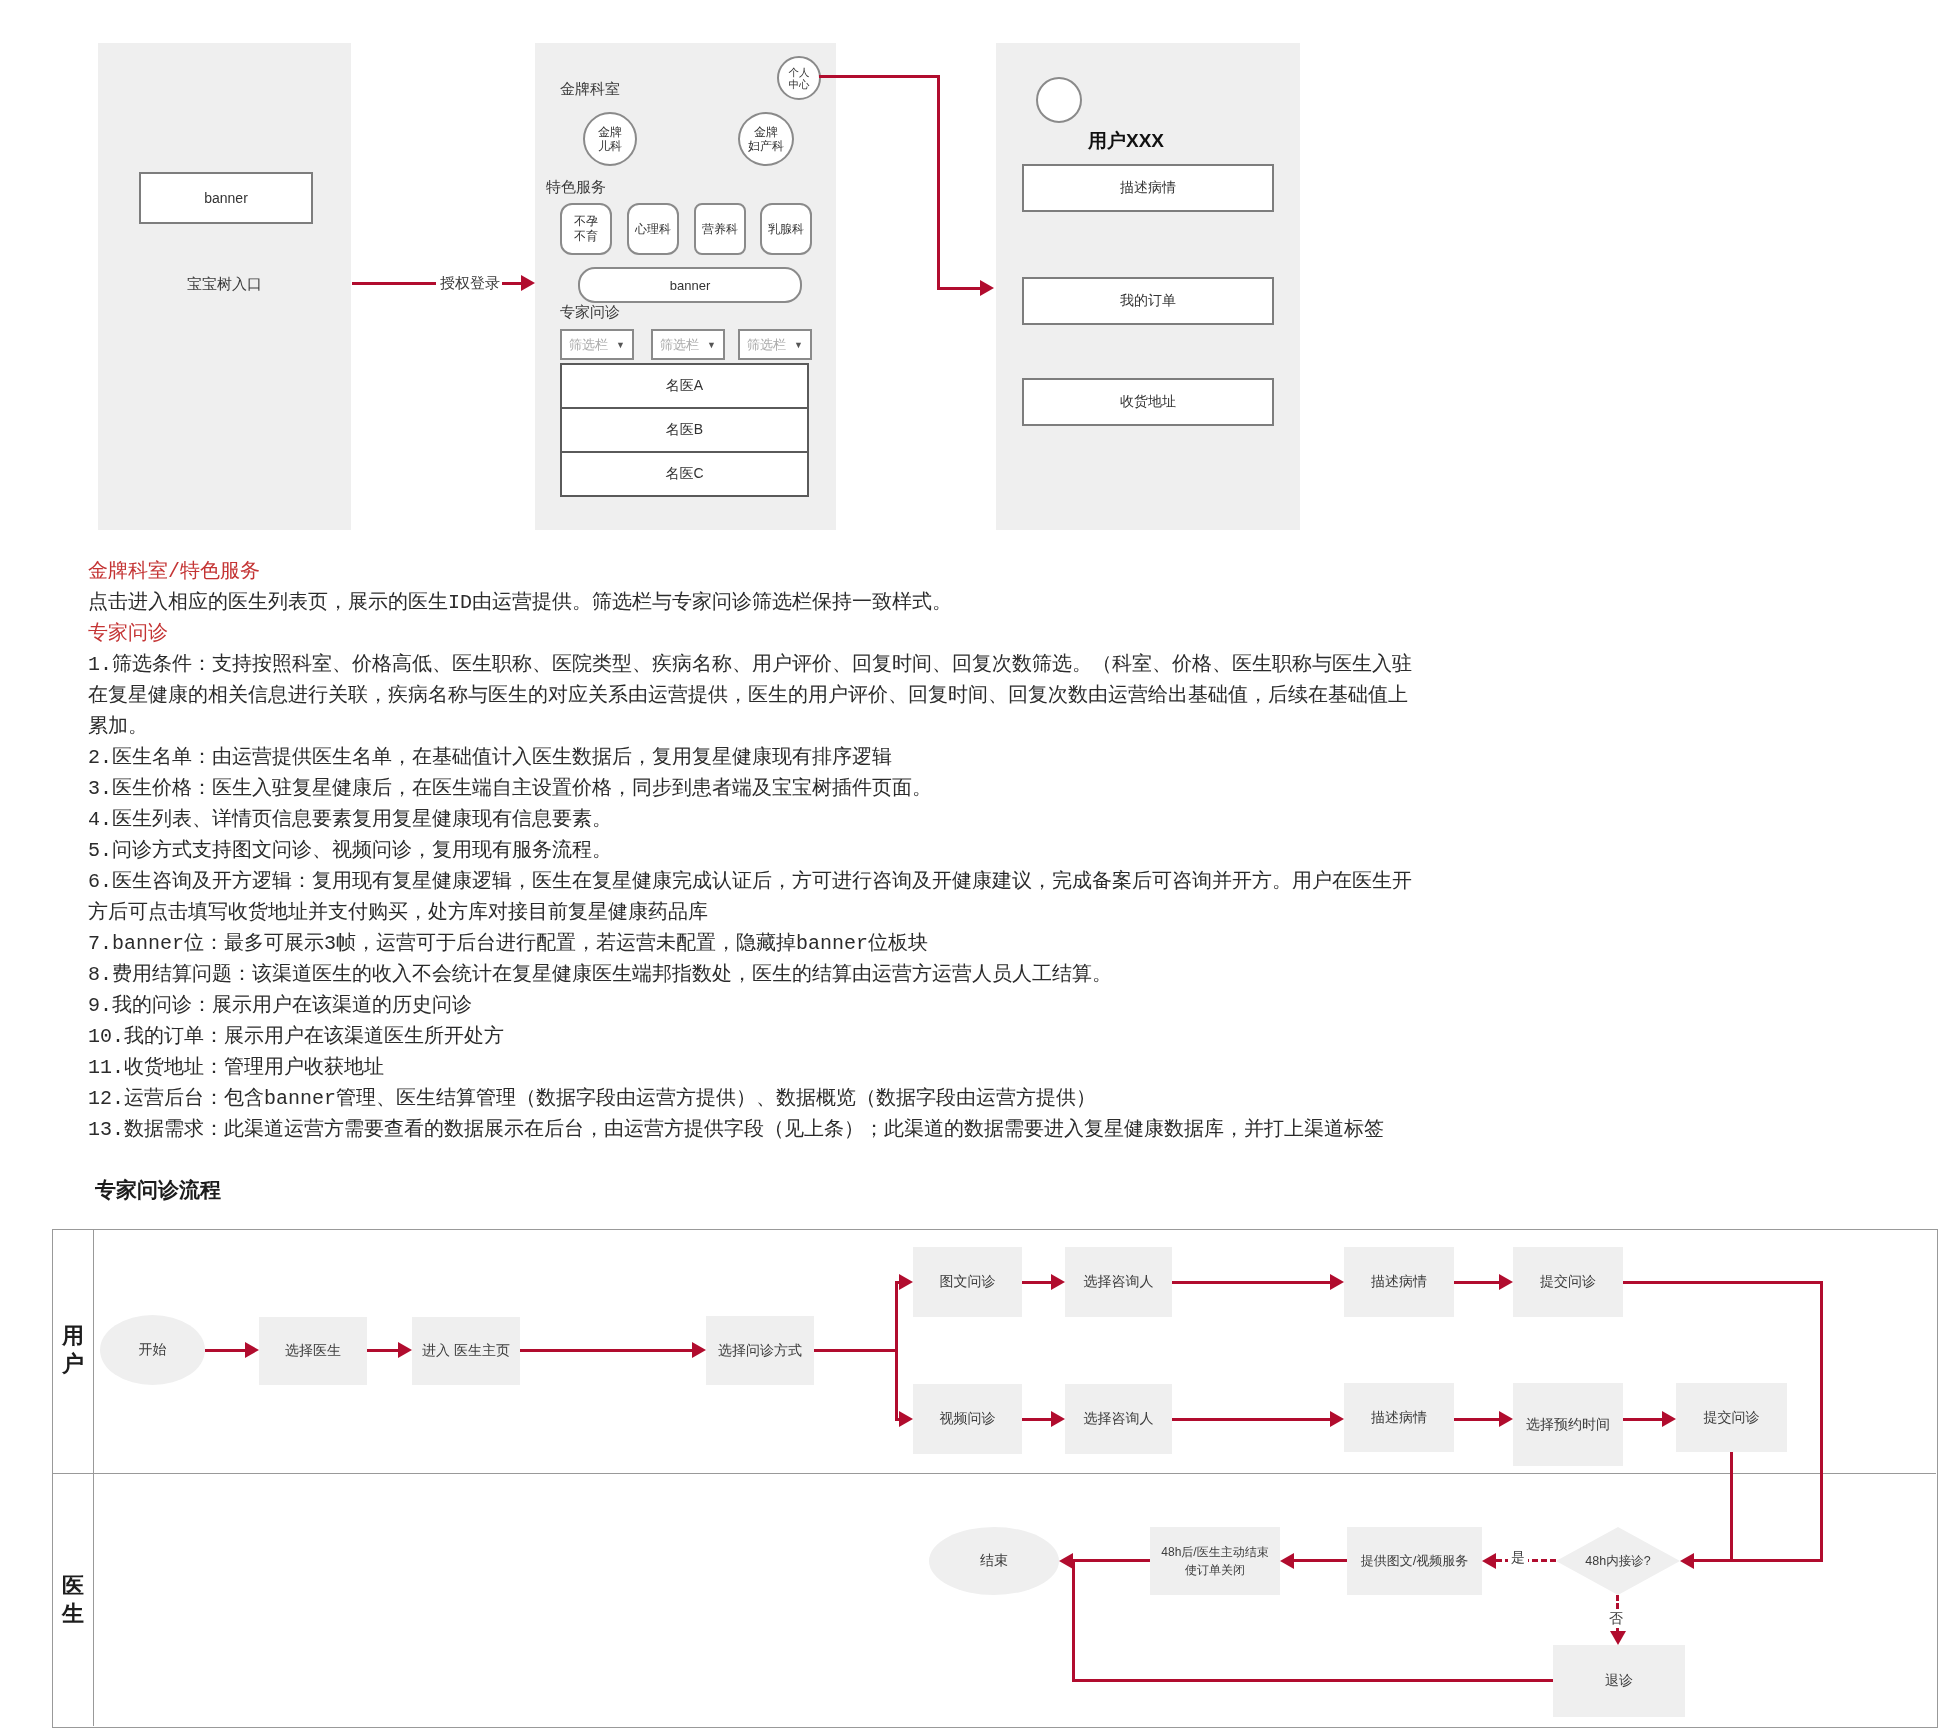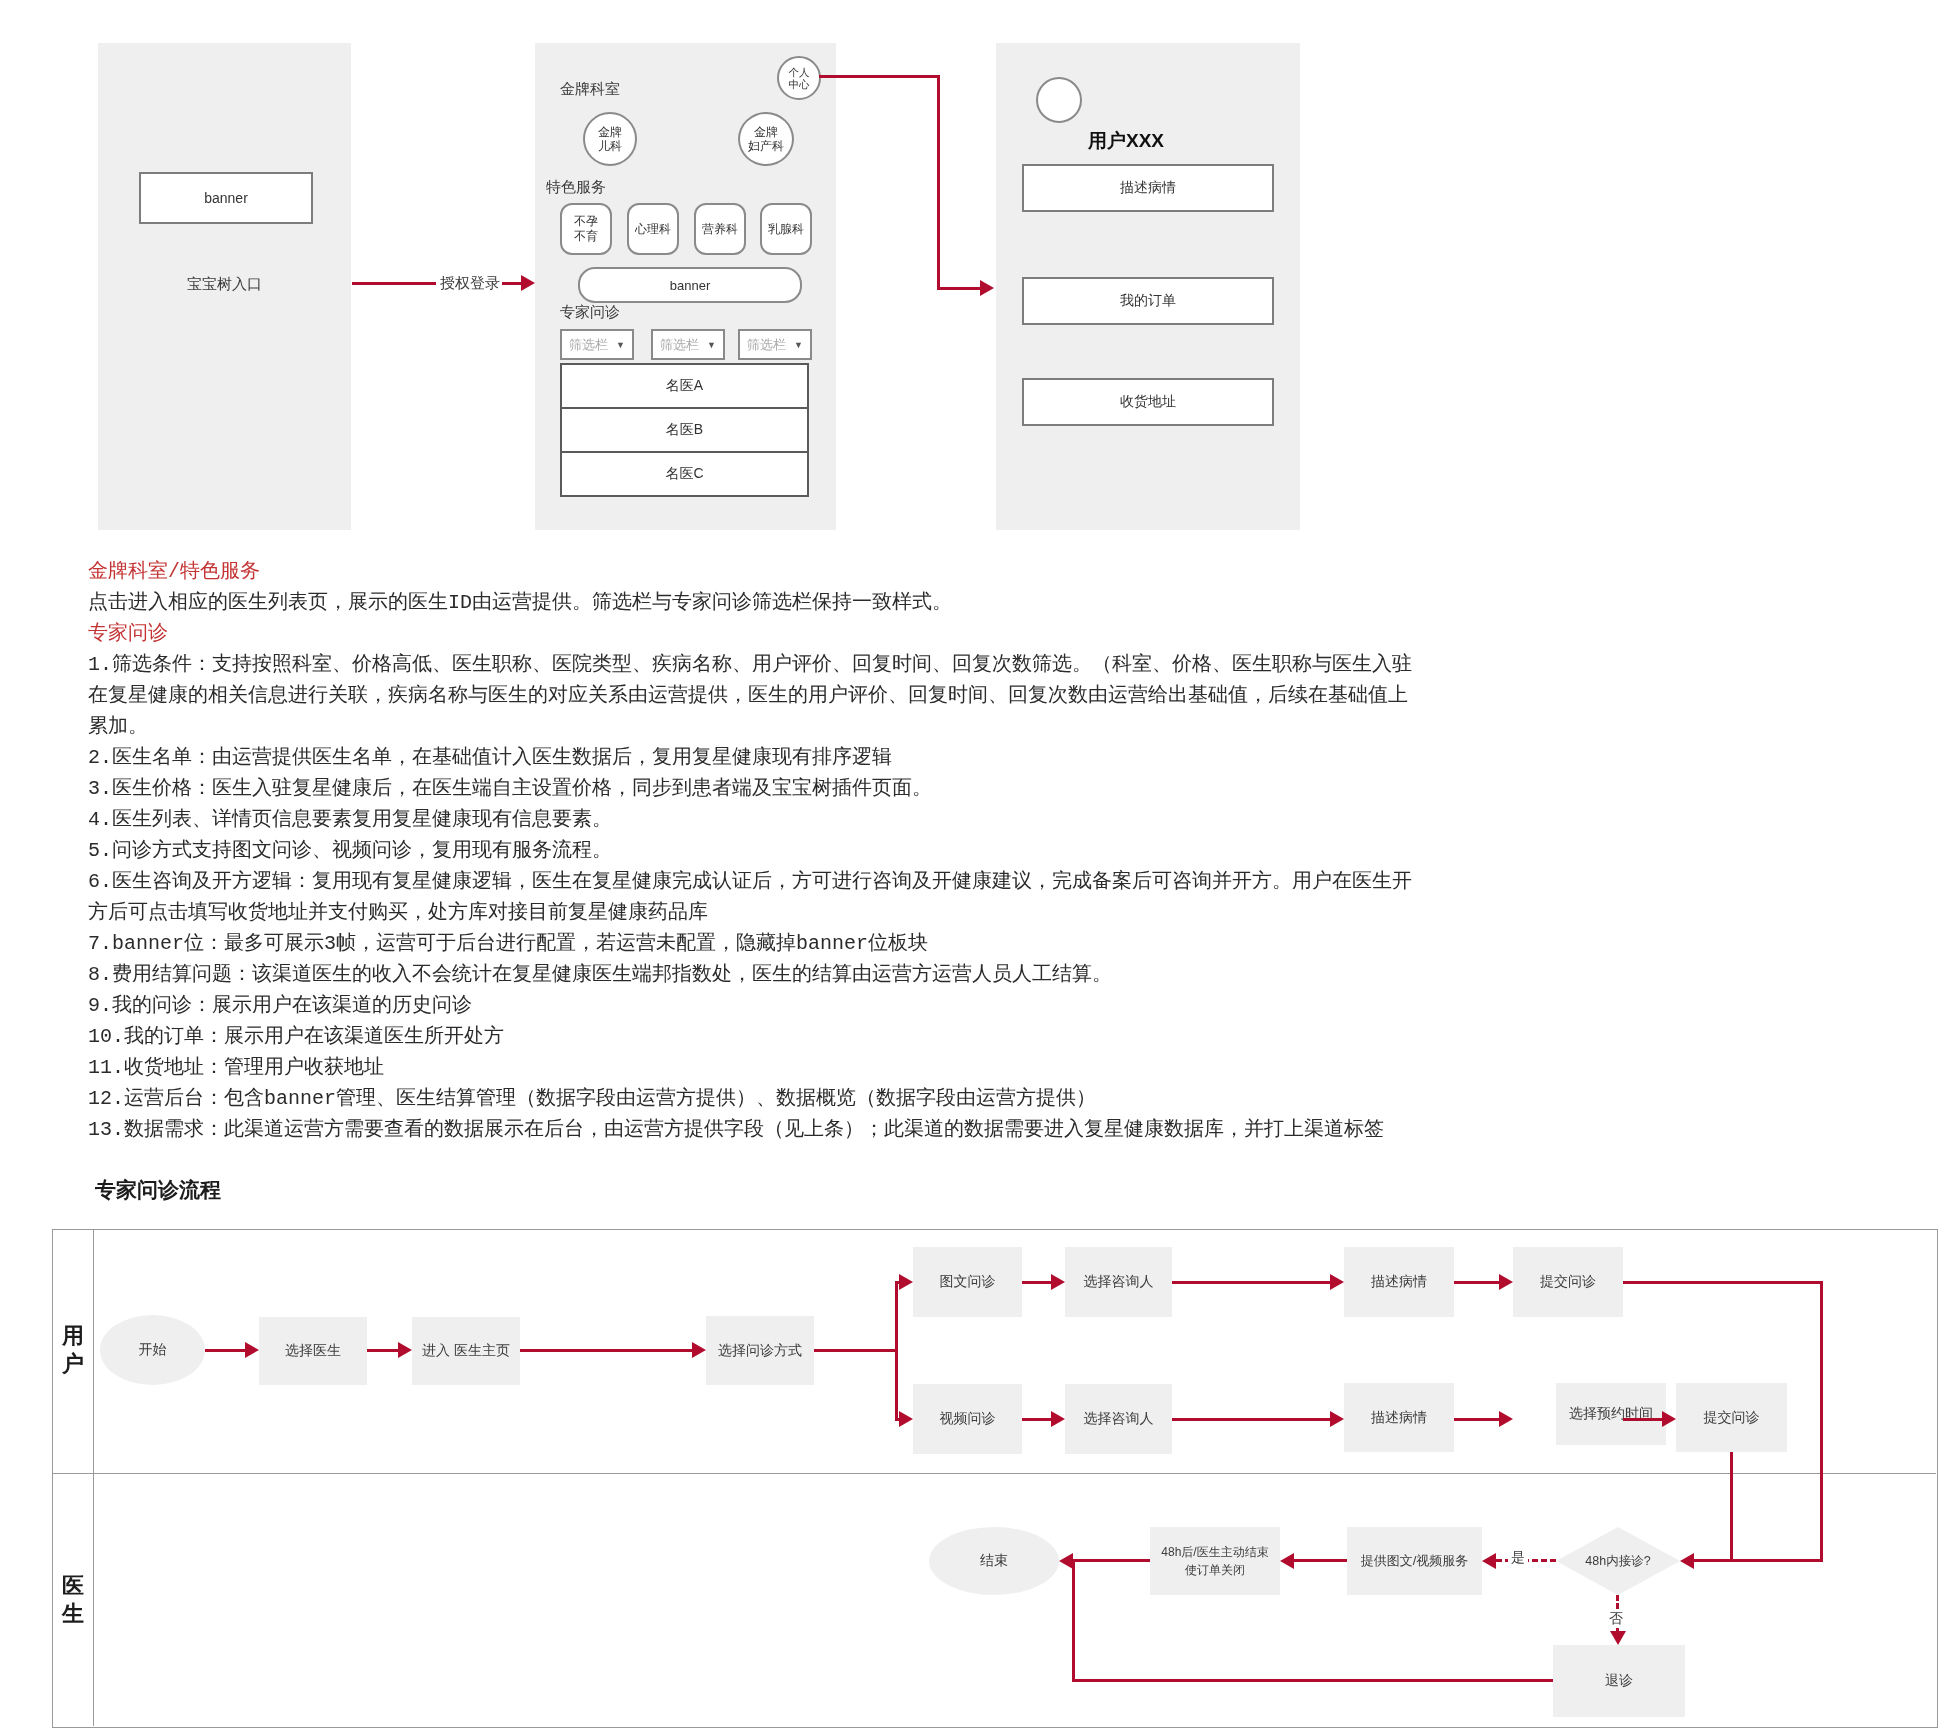--- a/index.html
+++ b/index.html
@@ -76,21 +76,21 @@
 妇产科</span>
   </div>
   <div class="plabel" style="left:11px;top:135px;">特色服务</div>
   <div class="tile" style="left:25px;top:160px;width:48px;height:48px;line-height:1.25;">
     <span style="white-space:pre-line;">不孕
 不育</span>
   </div>
   <div class="tile" style="left:92px;top:160px;width:48px;height:48px;">
     <span>心理科</span>
   </div>
-  <div class="tile" style="left:159px;top:160px;width:48px;height:48px;">
+  <div class="tile" style="left:159px;top:160px;width:48px;height:48px;border-radius:8px;">
     <span>营养科</span>
   </div>
   <div class="tile" style="left:225px;top:160px;width:48px;height:48px;">
     <span>乳腺科</span>
   </div>
   <div class="tile" style="left:43px;top:224px;width:220px;height:32px;border-radius:17px;font-size:13px;">
     <span>banner</span>
   </div>
   <div class="plabel" style="left:25px;top:260px;">专家问诊</div>
 
@@ -190,21 +190,21 @@
 </div>
 <div class="fnode" style="left:913px;top:1384px;width:109px;height:70px;">
   <span>视频问诊</span>
 </div>
 <div class="fnode" style="left:1065px;top:1384px;width:107px;height:70px;">
   <span>选择咨询人</span>
 </div>
 <div class="fnode" style="left:1344px;top:1383px;width:110px;height:69px;">
   <span>描述病情</span>
 </div>
-<div class="fnode" style="left:1513px;top:1383px;width:110px;height:62px;margin-left:43px;">
+<div class="fnode" style="left:1513px;top:1383px;width:110px;height:83px;">
   <span>选择预约时间</span>
 </div>
 <div class="fnode" style="left:1676px;top:1383px;width:111px;height:69px;">
   <span>提交问诊</span>
 </div>
 
 <div class="fnode ellipse" style="left:929px;top:1527px;width:130px;height:68px;">
   <span>结束</span>
 </div>
 <div class="fnode" style="left:1150px;top:1527px;width:130px;height:68px;font-size:12px;line-height:1.5;">

